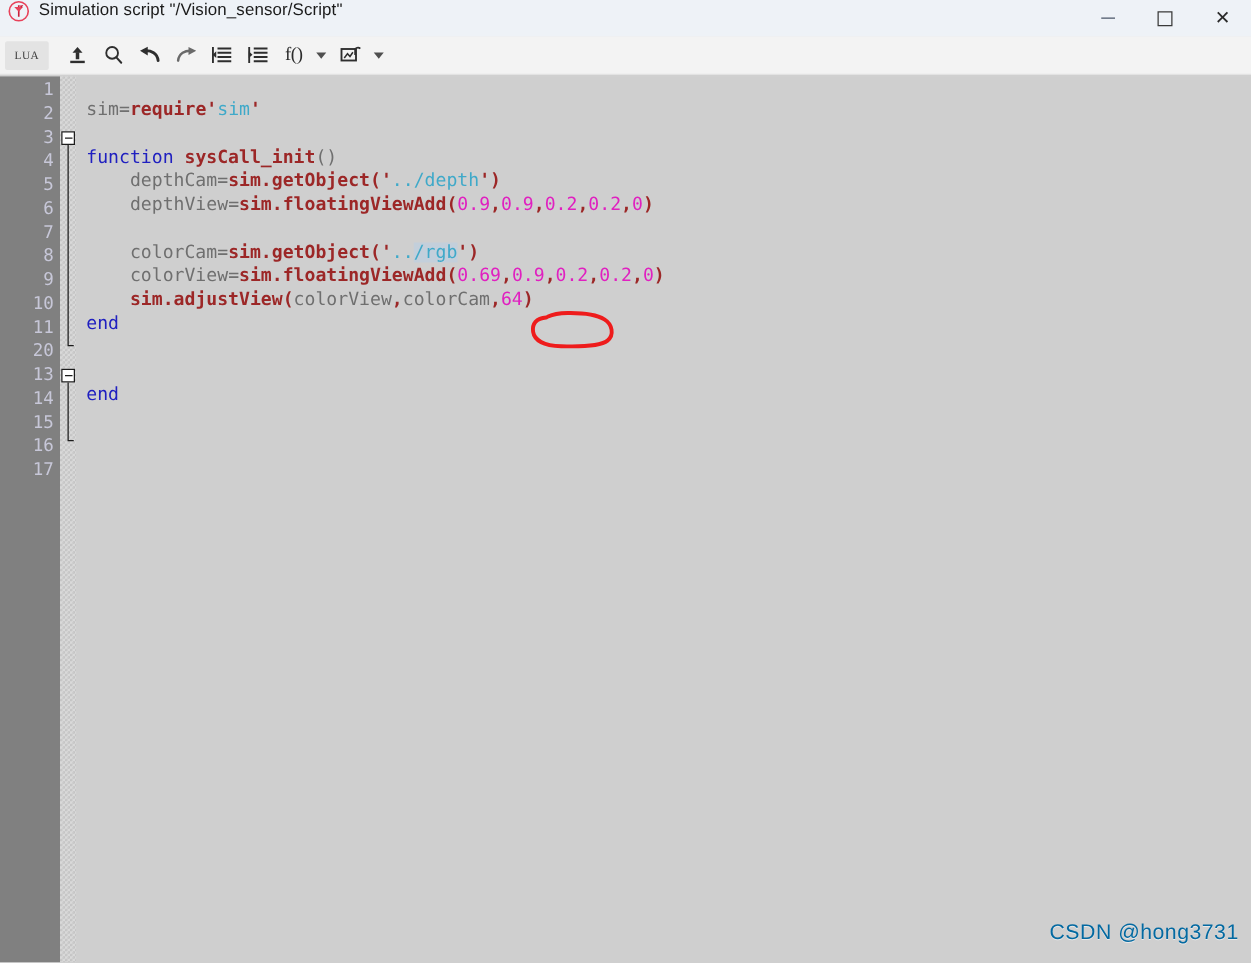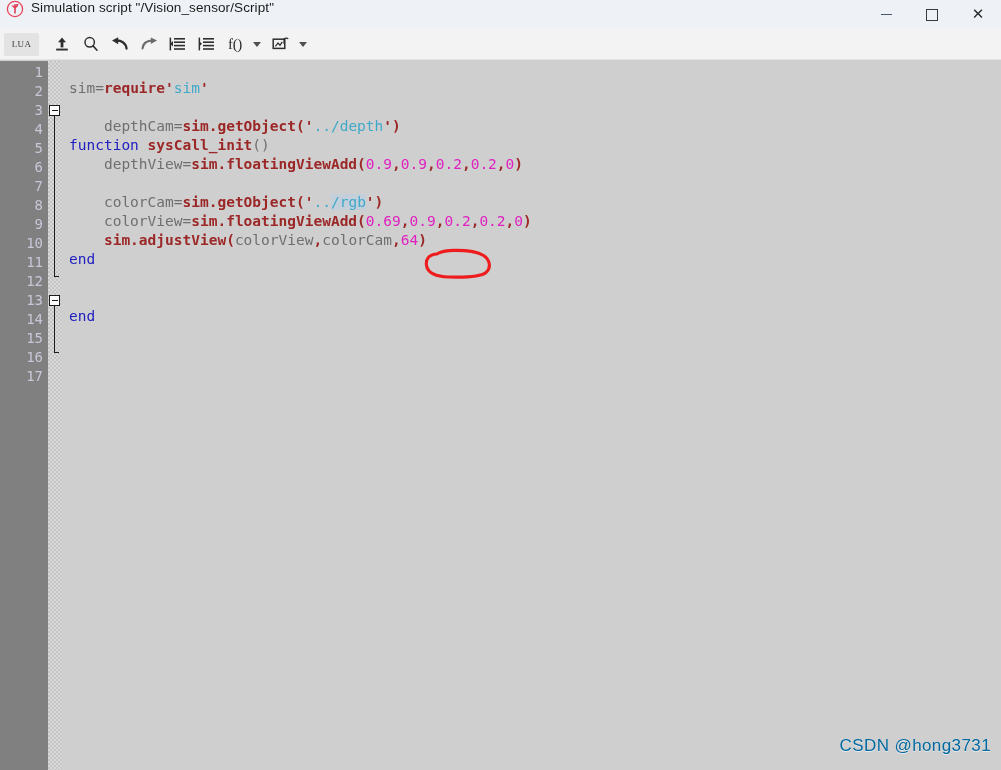--- a/index.html
+++ b/index.html
@@ -346,21 +346,21 @@
         <div class="ln">2</div>
         <div class="ln">3</div>
         <div class="ln">4</div>
         <div class="ln">5</div>
         <div class="ln">6</div>
         <div class="ln">7</div>
         <div class="ln">8</div>
         <div class="ln">9</div>
         <div class="ln">10</div>
         <div class="ln">11</div>
-        <div class="ln">12</div>
+        <div class="ln">20</div>
         <div class="ln">13</div>
         <div class="ln">14</div>
         <div class="ln">15</div>
         <div class="ln">16</div>
         <div class="ln">17</div>
       </div>
 
     <div class="gutter-fold" id="gutter-fold">
         <div class="fold-box" style="top: 44px;"></div>
         <div class="fold-line" style="top: 55px; height: 160px;"></div>
@@ -373,22 +373,22 @@
     <div class="code-area" id="code-area">
 
       <svg class="annotation" viewBox="0 0 68 33">
         <path d="M13 7 C5 7.5 1.5 12 2.5 18.5 C3.5 25 11 29.5 25 30 C41 30.5 57 29.5 62 25.5
                  C67.5 21 66 12.5 59.5 8.5 C53.5 4.8 42 3.2 30 3.4 C24 3.5 18 4.5 14.5 6.2" fill="none" stroke="#ee1c1c" stroke-width="3.1" stroke-linecap="round" stroke-linejoin="round"></path>
       </svg>
 
       <div id="code-lines">
           <div class="code-line"><span class="t-ident">sim</span><span class="t-plain">=</span><span class="t-api">require</span><span class="t-quote">'</span><span class="t-str">sim</span><span class="t-quote">'</span></div>
           <div class="code-line">&nbsp;</div>
+          <div class="code-line"><span class="t-kw">function</span><span class="t-plain"> </span><span class="t-fn">sysCall_init</span><span class="t-plain">()</span></div>
           <div class="code-line"><span class="t-ident">    depthCam</span><span class="t-plain">=</span><span class="t-api">sim.getObject</span><span class="t-punc">(</span><span class="t-quote">'</span><span class="t-str">../depth</span><span class="t-quote">'</span><span class="t-punc">)</span></div>
-          <div class="code-line"><span class="t-kw">function</span><span class="t-plain"> </span><span class="t-fn">sysCall_init</span><span class="t-plain">()</span></div>
           <div class="code-line"><span class="t-ident">    depthView</span><span class="t-plain">=</span><span class="t-api">sim.floatingViewAdd</span><span class="t-punc">(</span><span class="t-num">0.9</span><span class="t-punc">,</span><span class="t-num">0.9</span><span class="t-punc">,</span><span class="t-num">0.2</span><span class="t-punc">,</span><span class="t-num">0.2</span><span class="t-punc">,</span><span class="t-num">0</span><span class="t-punc">)</span></div>
           <div class="code-line">&nbsp;</div>
           <div class="code-line"><span class="t-ident">    colorCam</span><span class="t-plain">=</span><span class="t-api">sim.getObject</span><span class="t-punc">(</span><span class="t-quote">'</span><span class="t-str">..</span><span class="t-str t-sel">/rgb</span><span class="t-quote">'</span><span class="t-punc">)</span></div>
           <div class="code-line"><span class="t-ident">    colorView</span><span class="t-plain">=</span><span class="t-api">sim.floatingViewAdd</span><span class="t-punc">(</span><span class="t-num">0.69</span><span class="t-punc">,</span><span class="t-num">0.9</span><span class="t-punc">,</span><span class="t-num">0.2</span><span class="t-punc">,</span><span class="t-num">0.2</span><span class="t-punc">,</span><span class="t-num">0</span><span class="t-punc">)</span></div>
           <div class="code-line"><span class="t-plain">    </span><span class="t-api">sim.adjustView</span><span class="t-punc">(</span><span class="t-ident">colorView</span><span class="t-punc">,</span><span class="t-ident">colorCam</span><span class="t-punc">,</span><span class="t-num">64</span><span class="t-punc">)</span></div>
           <div class="code-line"><span class="t-kw">end</span></div>
           <div class="code-line">&nbsp;</div>
           <div class="code-line">&nbsp;</div>
           <div class="code-line"><span class="t-kw">end</span></div>
           <div class="code-line">&nbsp;</div>

